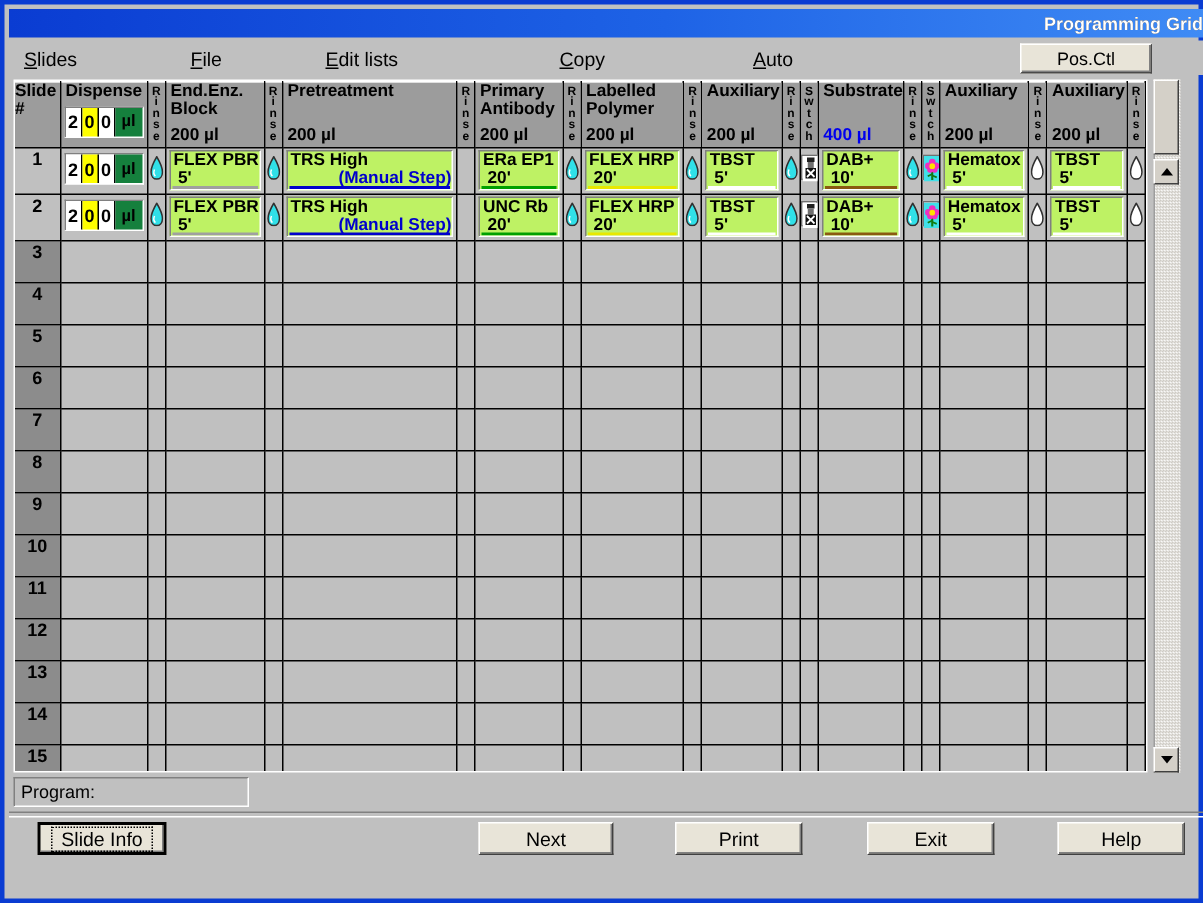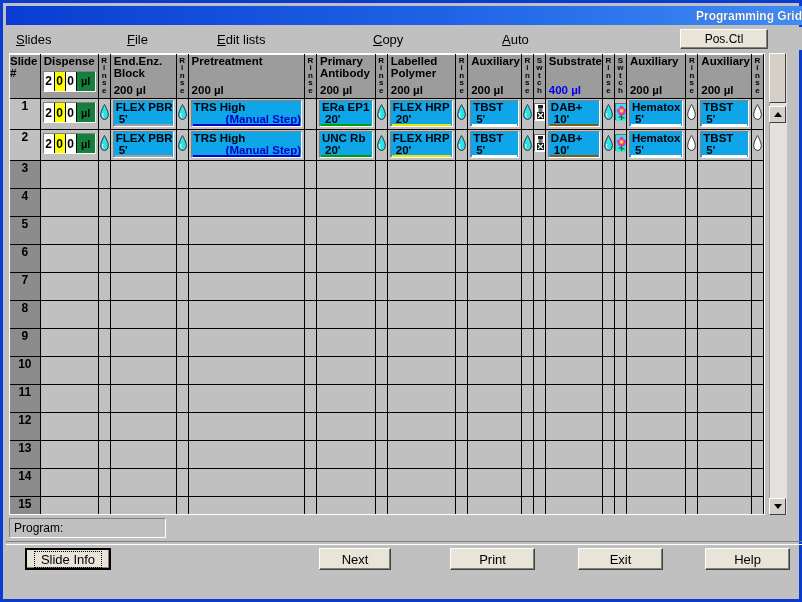--- a/index.html
+++ b/index.html
@@ -88,21 +88,21 @@
   td.rownum{
     background:#8c8c8c;text-align:center;font-weight:bold;font-size:12px;
     color:#000;vertical-align:middle;
   }
   tr.datarow td{background:#c0c0c0;}
   tr.emptyrow td{background:#c0c0c0;}
   tr.emptyrow td.rownum{background:#8c8c8c;}
   
   .cellw{
     position:relative;margin:1px 2px 1px 2px;height:27px;
-    background:#0ea5e9;
+    background:#bef264;
     border-top:1px solid #808080;border-left:1px solid #808080;
     border-right:1px solid #ffffff;border-bottom:1px solid #ffffff;
     box-sizing:border-box;
     overflow:hidden;
   }
   .cellw .l1{
     display:block;font-size:11.5px;font-weight:bold;color:#000;
     line-height:12px;padding:0 0 0 2px;white-space:nowrap;
   }
   .cellw .l2{
@@ -967,21 +967,21 @@
       <span>Program:</span>
       <span style="margin-left:4px"></span>
     </div>
   </div>
 
   <div class="sep"></div>
 
   <div class="btn focus" style="left:22px;top:545px;width:86px;">
     <span class="inner">Slide Info</span>
   </div>
-  <div class="btn" style="left:316px;top:545px;width:72px;text-align:center;">
+  <div class="btn" style="left:316px;top:545px;width:90px;text-align:center;">
     <span>Next</span>
   </div>
   <div class="btn" style="left:447px;top:545px;width:85px;">
     <span>Print</span>
   </div>
   <div class="btn" style="left:575px;top:545px;width:85px;">
     <span>Exit</span>
   </div>
   <div class="btn" style="left:702px;top:545px;width:85px;">
     <span>Help</span>

